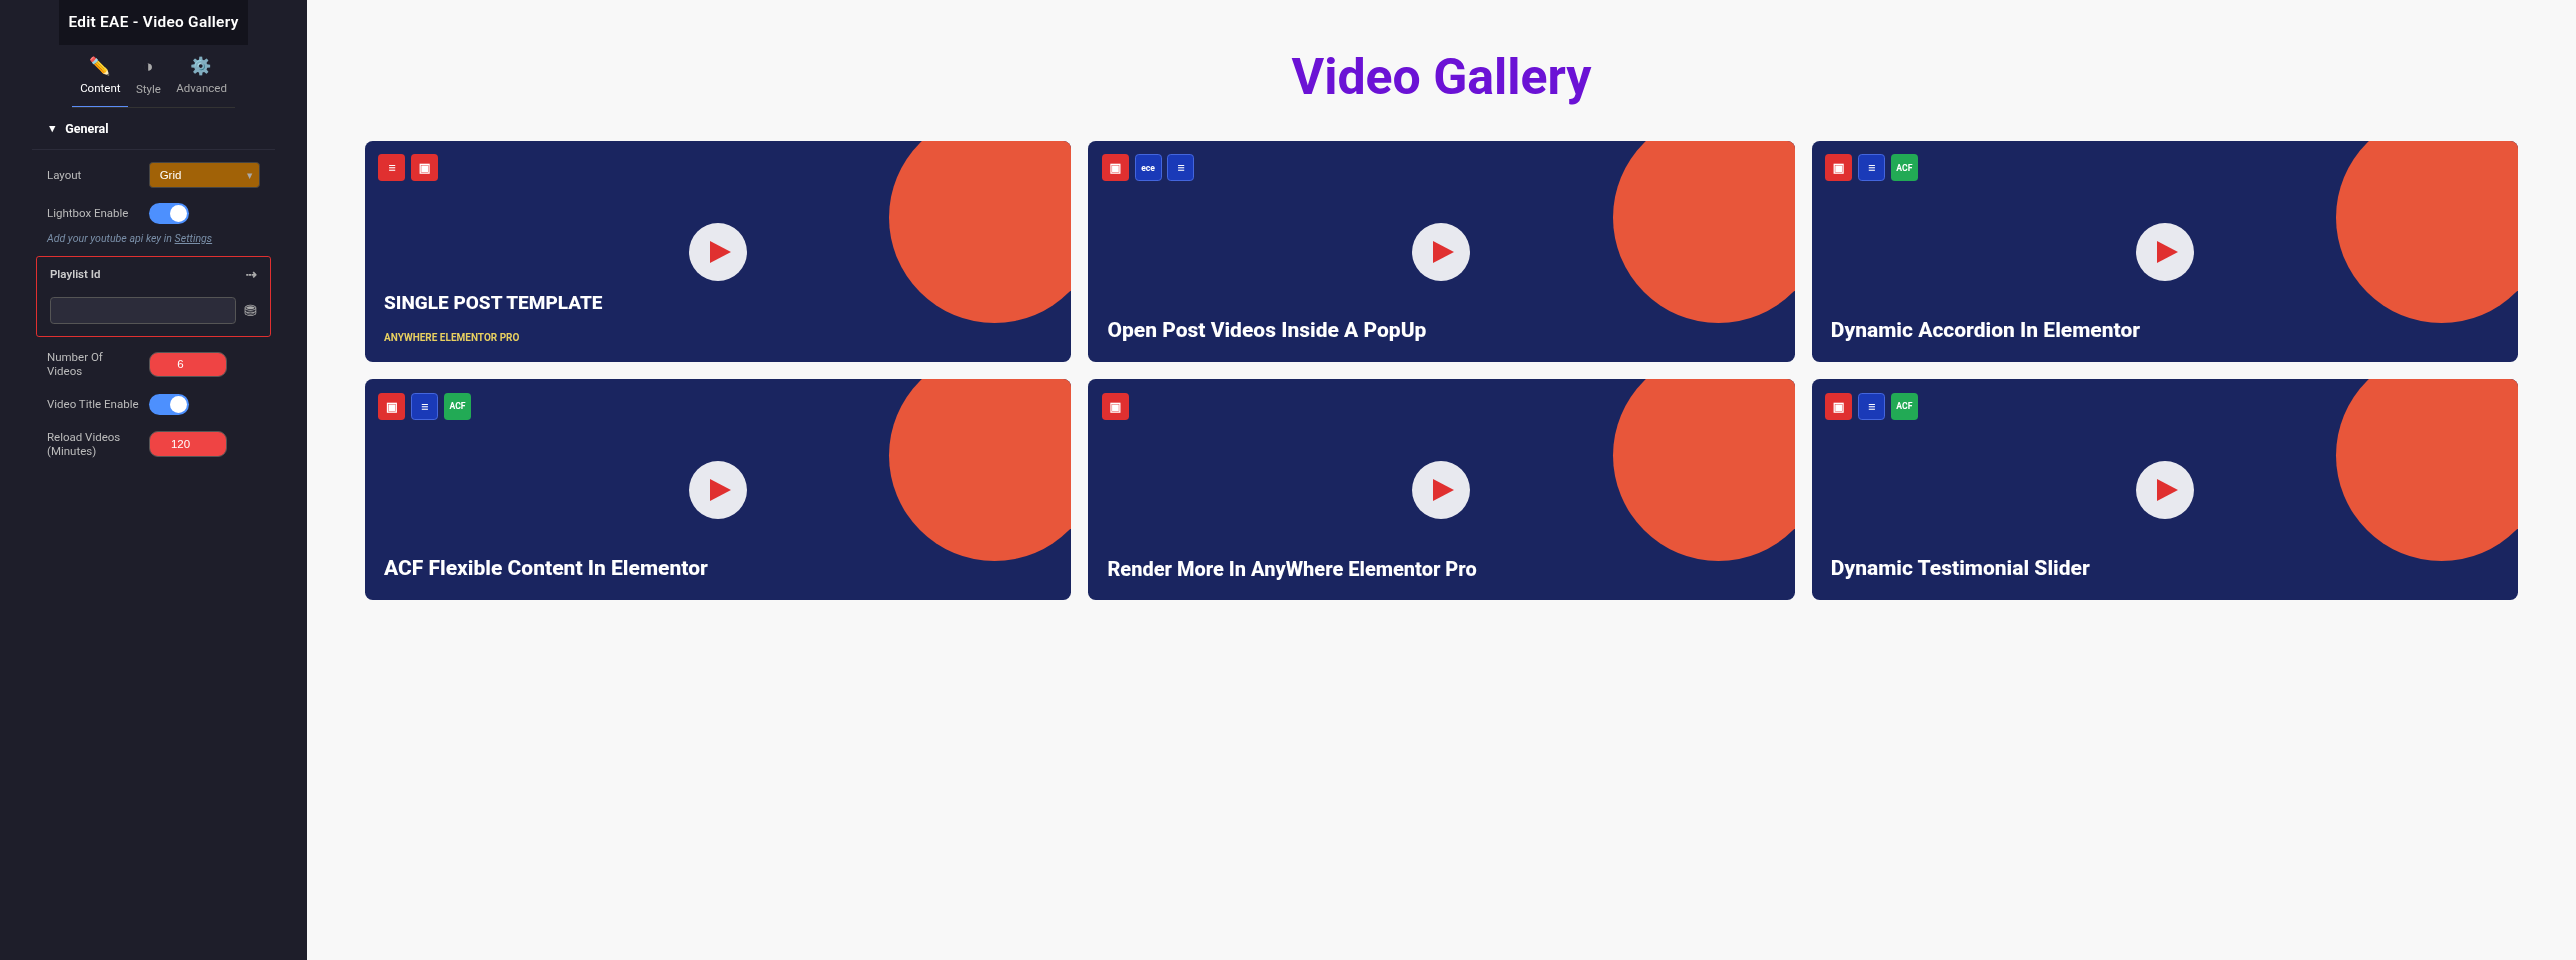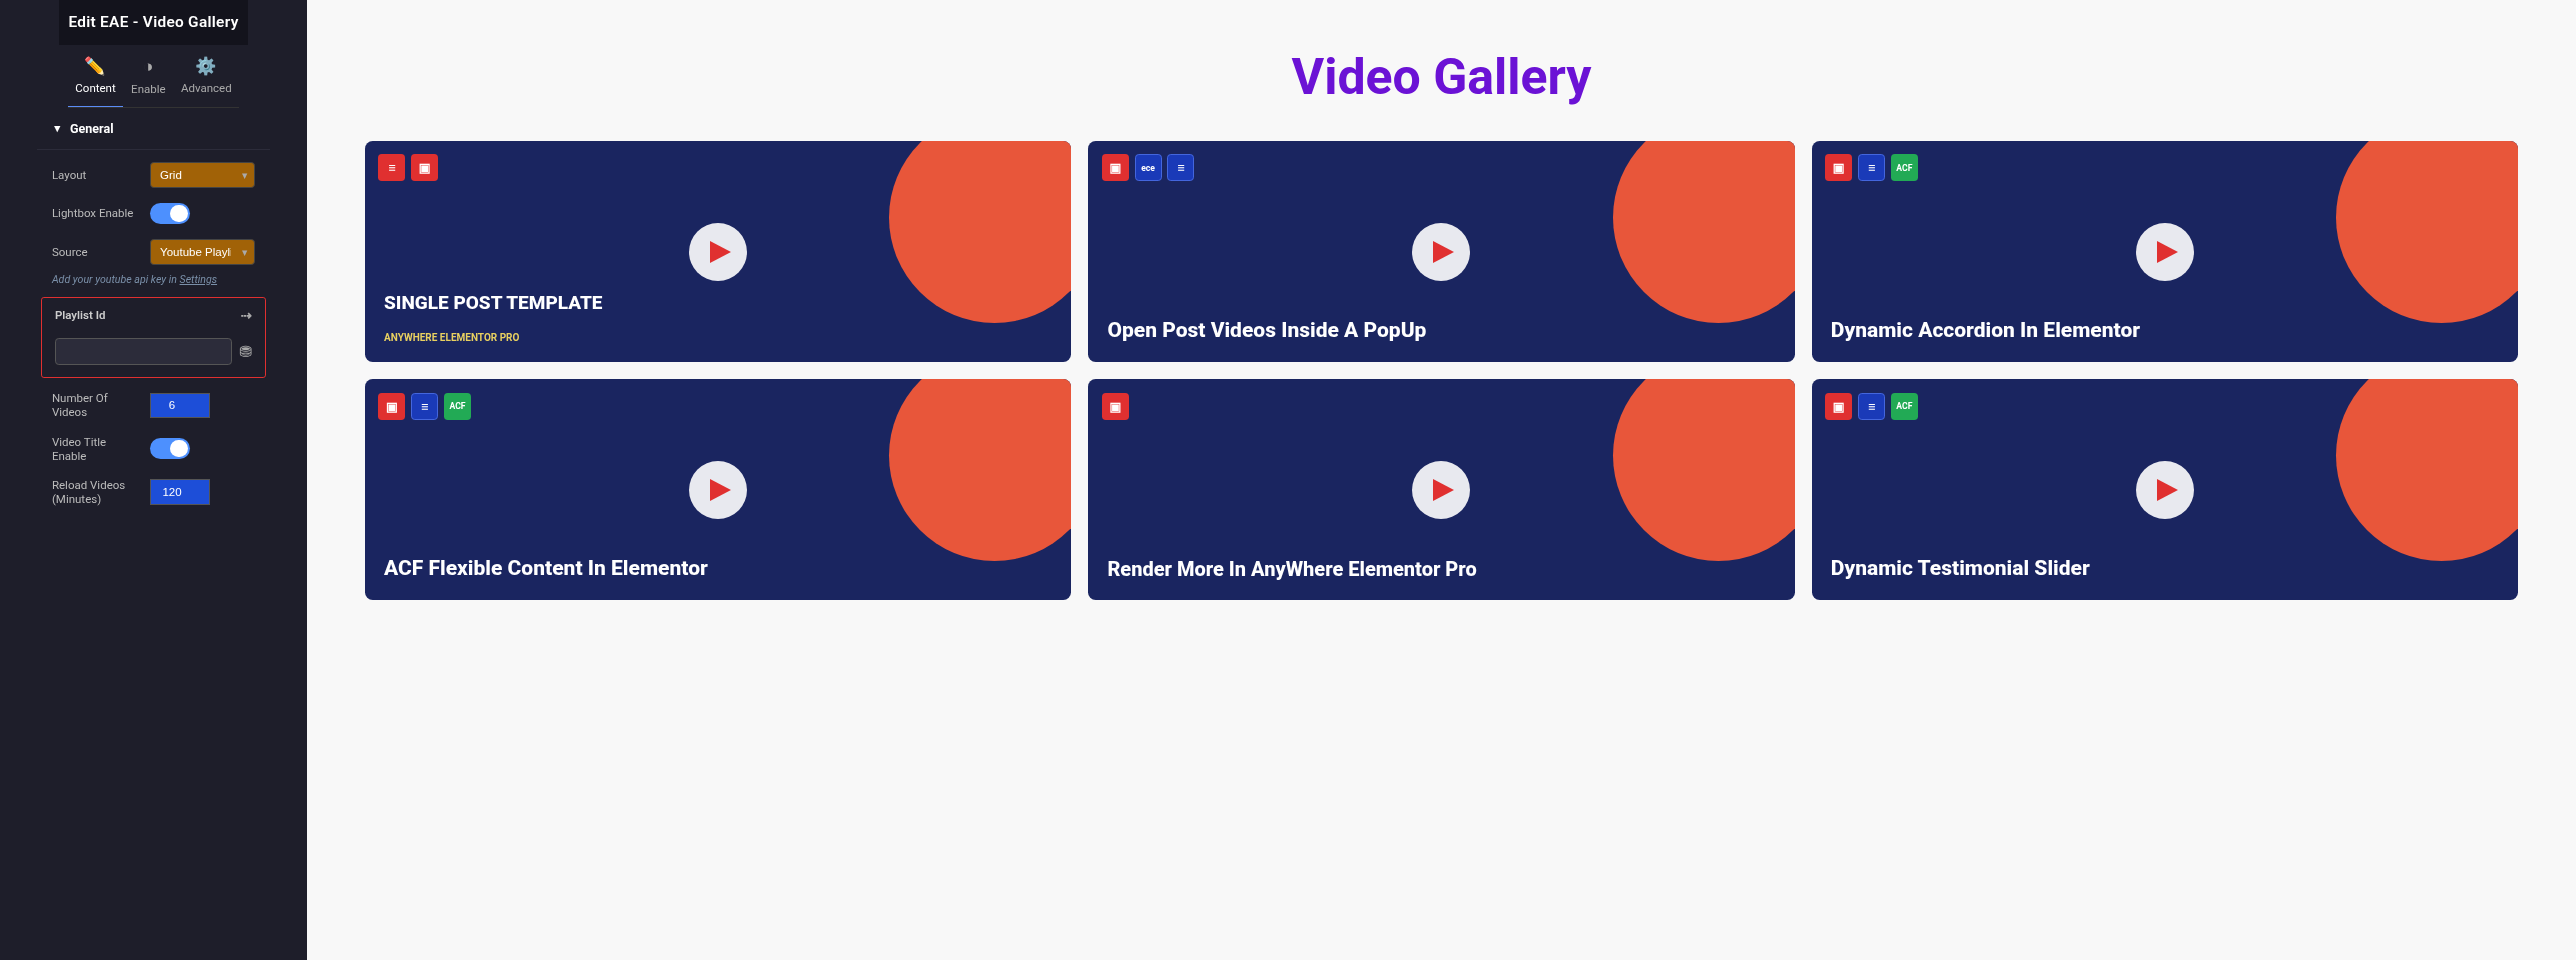--- a/index.html
+++ b/index.html
@@ -210,27 +210,27 @@
       color: #7a8fa8;
       font-style: italic;
     }
 
     .api-key-note a {
       color: #7a8fa8;
       text-decoration: underline;
     }
 
     .number-input {
-      background: #1d4ed8;
+      background: #ef4444;
       border: 1px solid #555;
-      border-radius: 0;
+      border-radius: 9px;
       color: #fff;
       font-size: 11.5px;
       padding: 5.8px 7.7px;
-      width: 60px;
+      width: 78px;
       text-align: center;
       outline: none;
     }
 
     
     .main-content {
       flex: 1;
       background: #f8f8f8;
       display: flex;
       flex-direction: column;
@@ -367,21 +367,21 @@
 <div class="sidebar">
   <div class="sidebar-title">Edit EAE - Video Gallery</div>
 
   <div class="sidebar-tabs">
     <div class="sidebar-tab active">
       <span class="tab-icon">✏️</span>
       <span>Content</span>
     </div>
     <div class="sidebar-tab">
       <span class="tab-icon">◑</span>
-      <span>Enable</span>
+      <span>Style</span>
     </div>
     <div class="sidebar-tab">
       <span class="tab-icon">⚙️</span>
       <span>Advanced</span>
     </div>
   </div>
 
   <div class="sidebar-content">
     <div class="section-header">
       <span class="collapse-arrow">▼</span>
@@ -405,32 +405,20 @@
 
     <div class="form-row">
       <span class="form-label">Lightbox Enable</span>
       <div class="form-control-wrap">
         <div class="toggle-wrap">
           <div class="toggle"></div>
         </div>
       </div>
     </div>
 
-    <div class="form-row">
-      <span class="form-label">Source</span>
-      <div class="form-control-wrap">
-        <div class="select-wrapper">
-          <select class="select-control">
-            <option>Youtube Playlist</option>
-            <option>Vimeo</option>
-            <option>Self Hosted</option>
-          </select>
-        </div>
-      </div>
-    </div>
 
     <div class="api-key-note">
       <span>Add your youtube api key in </span>
       <a>Settings</a>
     </div>
 
     <div style="padding: 0 4px; margin-bottom: 5.8px;">
       <div class="playlist-id-section">
         <div class="playlist-id-header">
           <span>Playlist Id</span>

